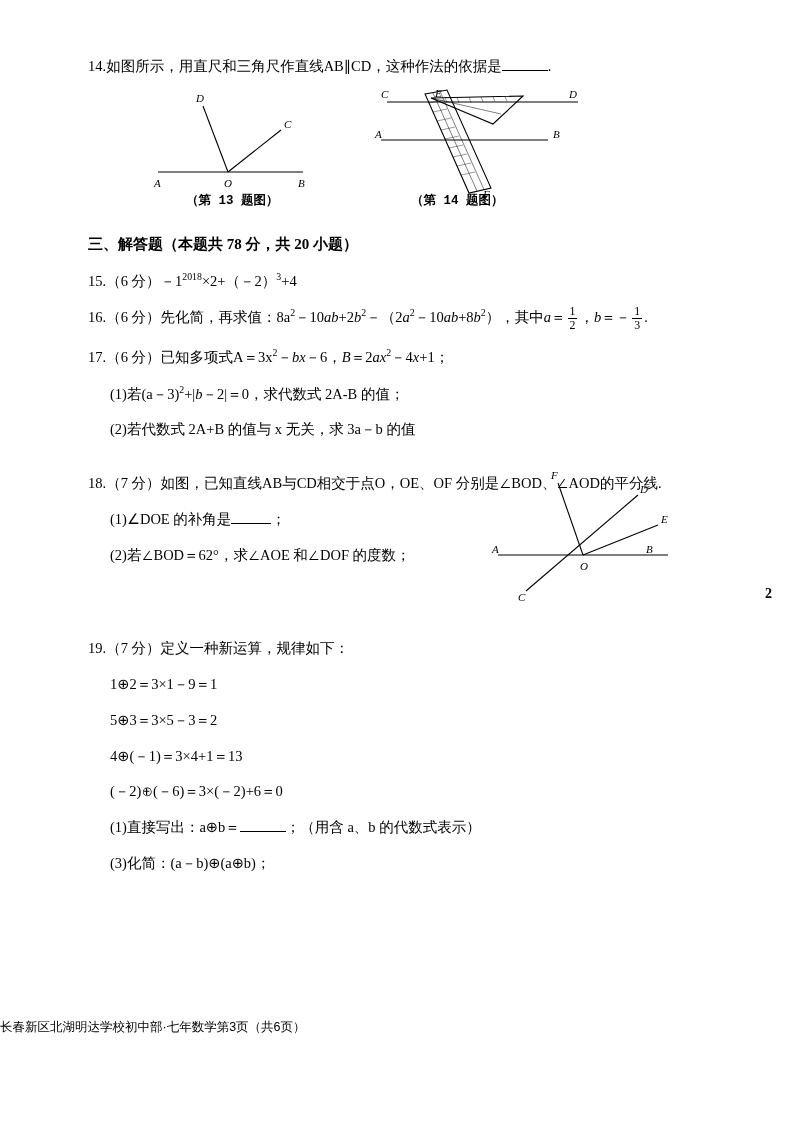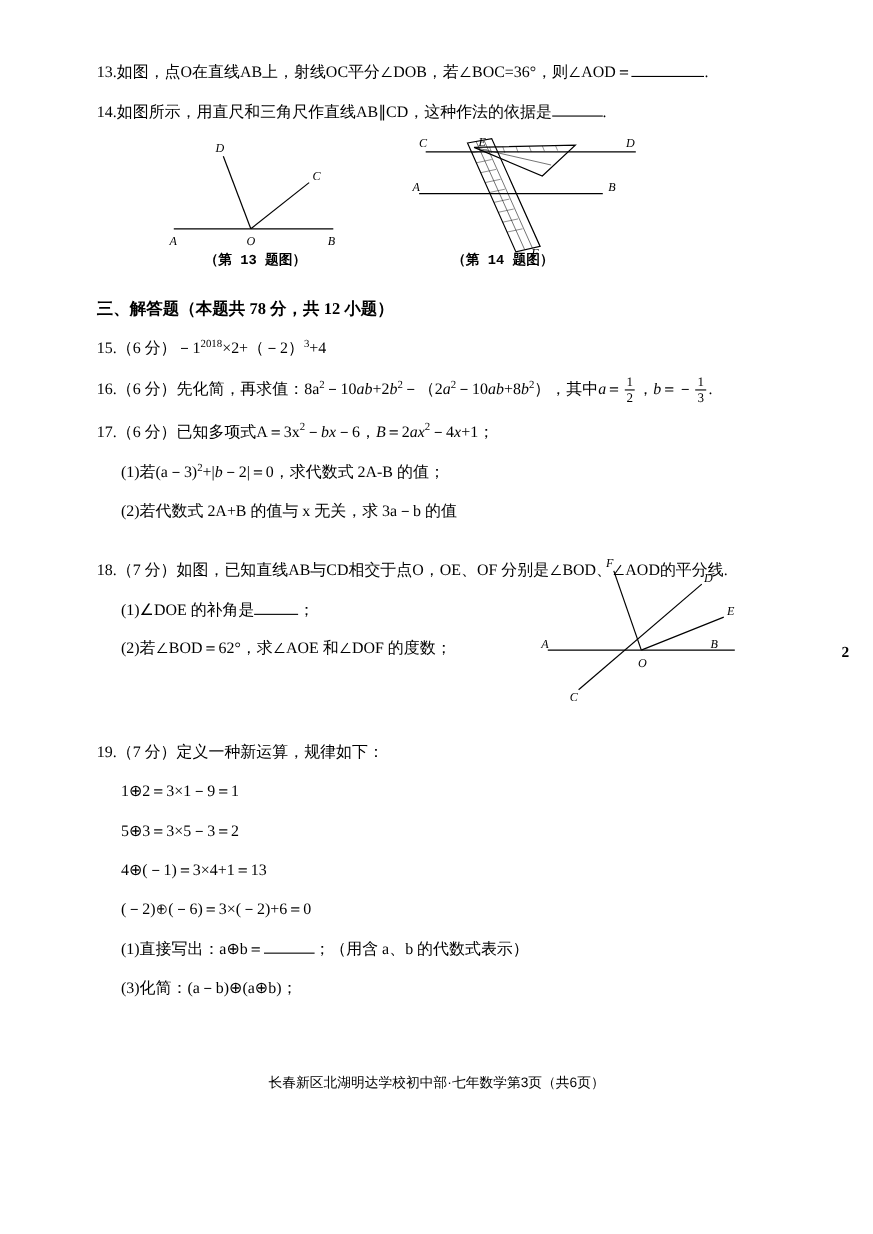--- a/index.html
+++ b/index.html
@@ -74,44 +74,40 @@
     white-space: nowrap;
     font-family: Liberation Mono, monospace;
   }
   .fig13 { position: absolute; left: 60px; top: 0; }
   .fig14 { position: absolute; left: 285px; top: -4px; }
   .fig18 { position: absolute; left: 400px; top: -10px; }
 
   .footer {
     position: absolute;
     left: 0;
-    top: 976px;
+    top: 1019px;
     width: 794px;
-    text-align: center;
     font-size: 12.5px;
     font-family: "Liberation Sans", sans-serif;
   }
   .pagemark {
     position: absolute;
     right: 22px;
     top: 586px;
     font-size: 14px;
     font-weight: bold;
   }
   .lbl { font-size: 11px; font-style: italic; font-family: "Liberation Serif", serif; }
 </style>
 </head>
 <body>
 
 <div class="page">
   <div class="content">
 
-    <p class="line">
-      <span>13.如图，点O在直线AB上，射线OC平分∠DOB，若∠BOC=36°，则∠AOD＝</span><span class="blank-long"></span>.
-    </p>
 
     <p class="line">
       <span>14.如图所示，用直尺和三角尺作直线AB∥CD，这种作法的依据是</span><span class="blank-mid"></span><span>.</span>
     </p>
 
     <div class="fig-row">
 
       <div class="fig13">
         <svg width="170" height="105" viewBox="0 0 170 105">
           <line x1="10" y1="80" x2="155" y2="80" stroke="#000" stroke-width="1.1"></line>
@@ -163,21 +159,21 @@
           <text class="lbl" x="62" y="9">E</text>
           <text class="lbl" x="196" y="10">D</text>
           <text class="lbl" x="2" y="50">A</text>
           <text class="lbl" x="180" y="50">B</text>
           <text class="lbl" x="110" y="110">F</text>
         </svg>
         <div class="fig-cap" style="left:38px; top:104px;">（第 14 题图）</div>
       </div>
     </div>
 
-    <p class="section-title">三、解答题（本题共 78 分，共 12 小题）</p>
+    <p class="section-title">三、解答题（本题共 78 分，共 20 小题）</p>
 
     <p class="line">
       <span>15.（6 分）－1</span><sup>2018</sup><span>×2+（－2）</span><sup>3</sup><span>+4</span>
     </p>
 
     <p class="line">
       <span>16.（6 分）先化简，再求值：8a</span><sup>2</sup>－10<span class="it">ab</span>+2<span class="it">b</span><sup>2</sup>－（2<span class="it">a</span><sup>2</sup>－10<span class="it">ab</span>+8<span class="it">b</span><sup>2</sup>），其中<span class="it">a</span>＝<span class="frac"><span class="num">1</span><span class="den">2</span></span>，<span class="it">b</span>＝－<span class="frac"><span class="num">1</span><span class="den">3</span></span>.
     </p>
 
     <p class="line">

